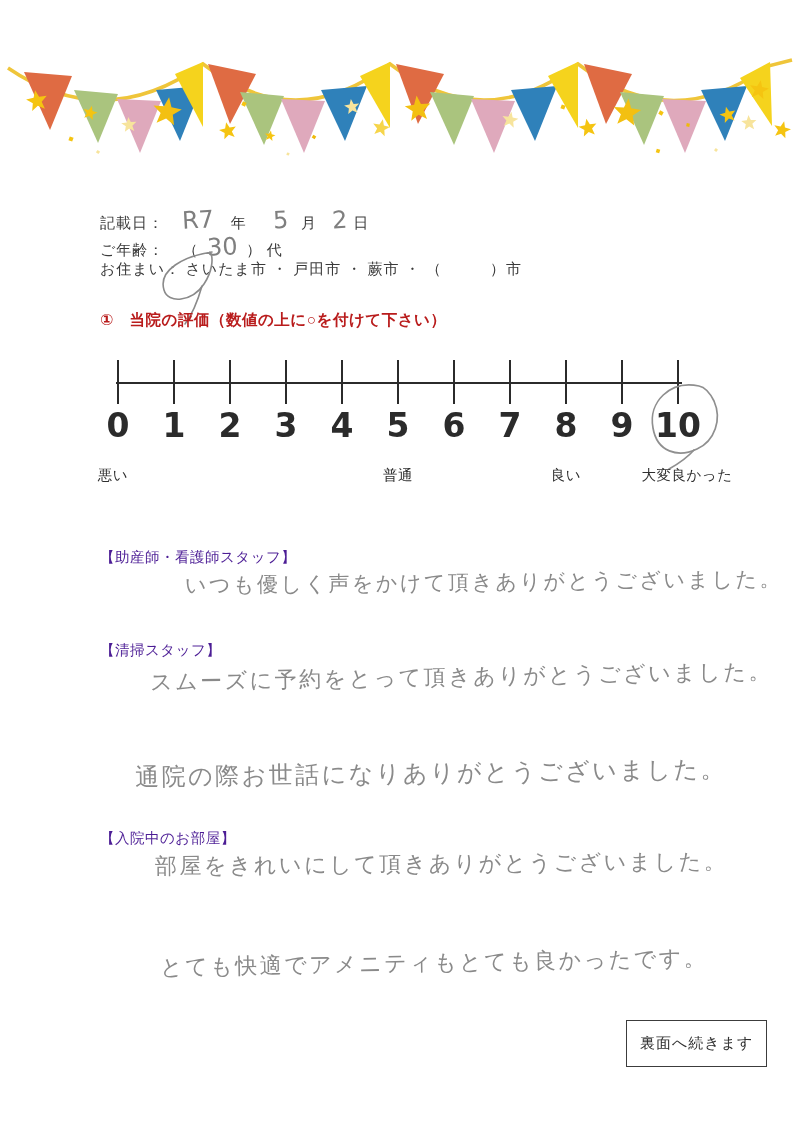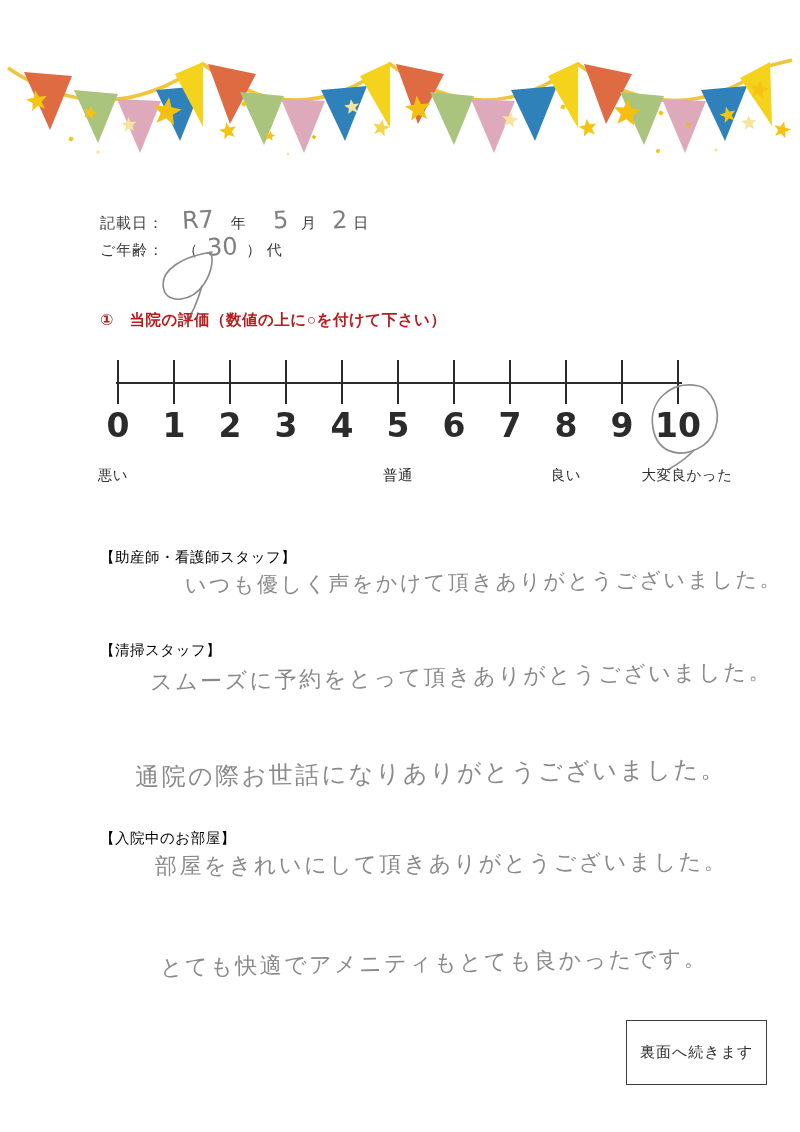--- a/index.html
+++ b/index.html
@@ -6,21 +6,21 @@
   html,body { background:#e8e8e8; }
   .page {
     position:relative; width:800px; height:1132px; margin:0 auto;
     background:#ffffff; overflow:hidden;
     font-family:"Liberation Sans","DejaVu Sans",sans-serif;
     color:#333;
   }
   .abs { position:absolute; }
   .printed { color:#3a3a3a; font-size:15px; letter-spacing:1px; white-space:nowrap; }
   .heading { font-size:15.5px; font-weight:bold; color:#b91c1c; letter-spacing:0.5px; white-space:nowrap; }
-  .staff-label { font-size:14.5px; color:#000000; letter-spacing:0.5px; white-space:nowrap; }
+  .staff-label { font-size:14.5px; color:#4c1d95; letter-spacing:0.5px; white-space:nowrap; }
   .hw {
     font-family:"DejaVu Sans",sans-serif;
     color:#8a8a8a; white-space:nowrap;
   }
   .hw-comment { font-size:21px; letter-spacing:2.5px; }
   .hw-inline { display:inline-block; font-size:24px; color:#7f7f7f; transform:rotate(-3deg); }
   
   .scale { position:absolute; left:80px; top:350px; width:680px; height:140px; }
   .scale-line { position:absolute; left:36px; top:32px; width:566px; height:2px; background:#2b2b2b; }
   .scale-tick { position:absolute; top:10px; width:2px; height:44px; background:#2b2b2b; }
@@ -28,21 +28,21 @@
     position:absolute; top:56px; transform:translateX(-50%);
     font-family:"DejaVu Sans",sans-serif; font-weight:bold;
     font-size:33px; color:#2b2b2b;
   }
   .anchor-label {
     position:absolute; top:466px; transform:translateX(-50%);
     font-size:14.5px; color:#2f2f2f; white-space:nowrap; letter-spacing:0.5px;
   }
   .continue-box {
     position:absolute; left:626px; top:1020px;
-    border:1.5px solid #3c3c3c; padding:22px 13px;
+    border:1.5px solid #3c3c3c; padding:13px 13px;
     font-size:15px; color:#2e2e2e; letter-spacing:1px; white-space:nowrap;
     background:#fff;
   }
   svg { display:block; }
 </style>
 </head>
 <body>
 
 <div class="page">
 
@@ -121,20 +121,24 @@
   </div>
 
   <div class="abs" style="left:100px;top:233px">
     <span class="printed">ご年齢：</span>
     <span class="printed" style="margin-left:14px">（</span>
     <span class="hw hw-inline" style="margin:0 4px">30</span>
     <span class="printed">）</span>
     <span class="printed">代</span>
   </div>
 
+  <div class="abs" style="left:100px;top:260px">
+    <span class="printed">お住まい：</span>
+    <span class="printed">さいたま市 ・ 戸田市 ・ 蕨市 ・ （　　　）市</span>
+  </div>
 
   <svg class="abs" style="left:150px;top:244px" width="90" height="90" viewBox="0 0 90 90">
     <path d="M 62,8 C 34,12 8,26 14,46 C 18,60 42,58 54,40 C 62,28 64,14 60,8" fill="none" stroke="#8a8a8a" stroke-width="1.6" stroke-linecap="round"></path>
     <path d="M 52,42 C 48,56 44,68 35,80" fill="none" stroke="#8a8a8a" stroke-width="1.6" stroke-linecap="round"></path>
   </svg>
 
   <div class="abs heading" style="left:100px;top:310px">①　当院の評価（数値の上に○を付けて下さい）</div>
 
   <div class="scale">
     <div class="scale-line"></div>

